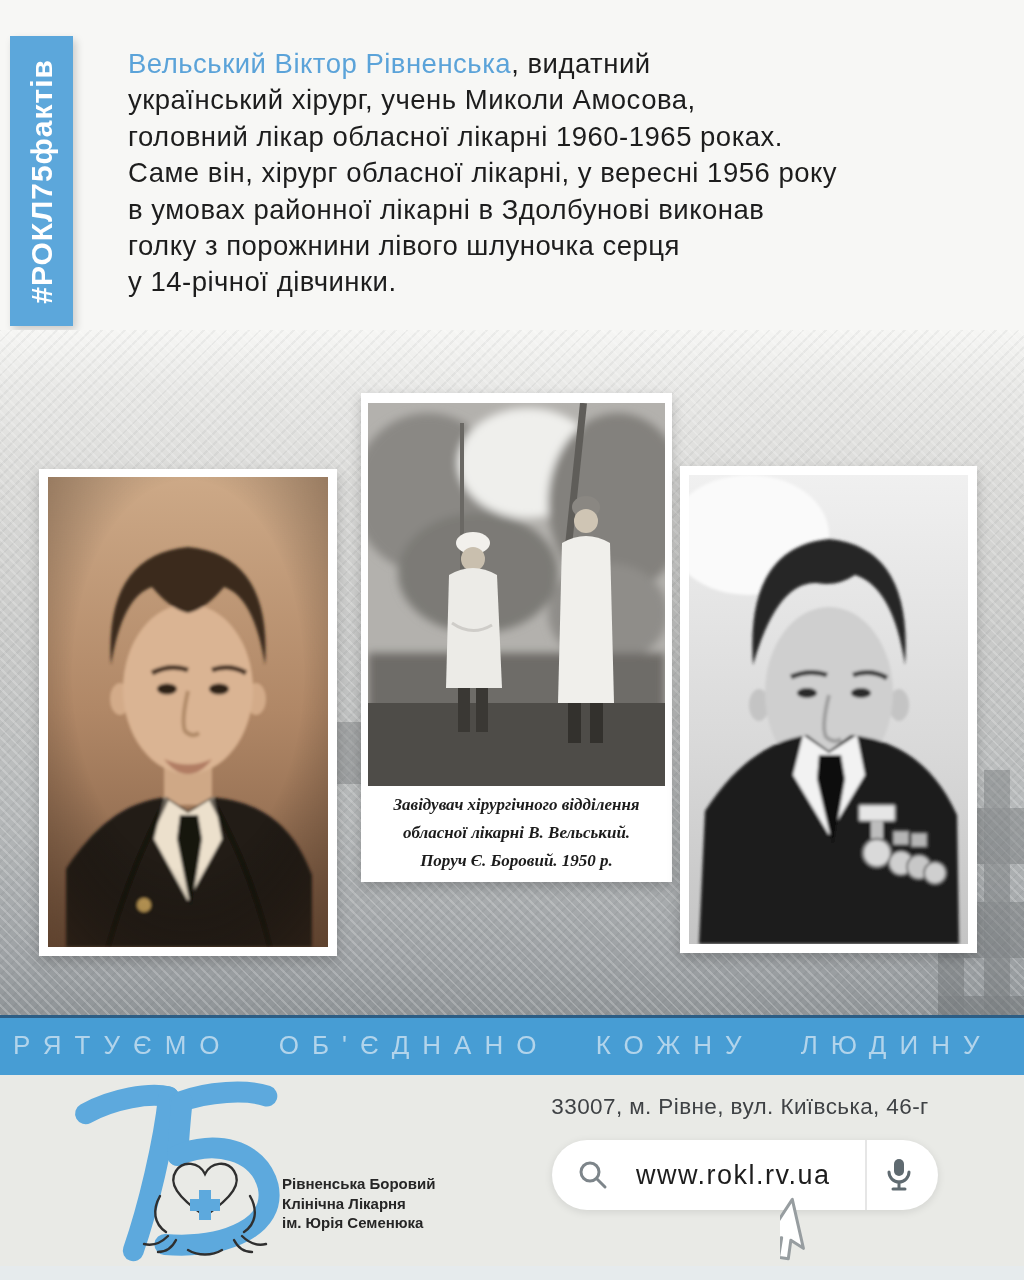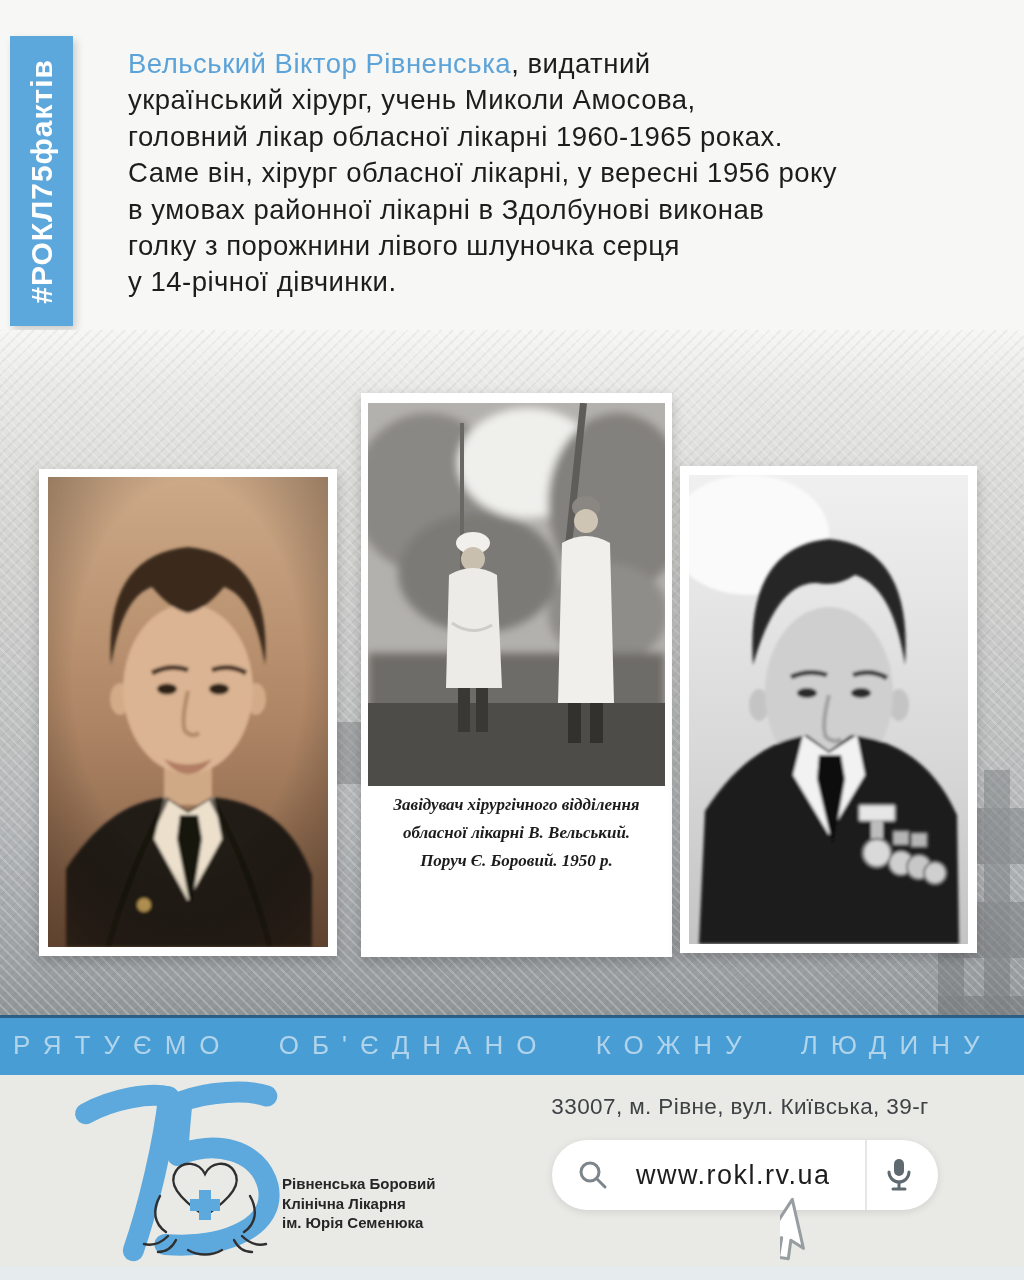--- a/index.html
+++ b/index.html
@@ -64,21 +64,21 @@
     border-radius:2px;
   }
   .columns-right{
     position:absolute;left:952px;top:845px;width:72px;height:171px;
     background:repeating-linear-gradient(90deg,#61666a 0 16px,#aaafb2 16px 36px);
   }
   
   .card{position:absolute;background:#ffffff;box-shadow:0 5px 12px rgba(0,0,0,.22);z-index:2;}
   .card-left{left:39px;top:469px;width:298px;height:487px;padding:0;}
   .card-left svg{position:absolute;left:9px;top:8px;}
-  .card-mid{left:361px;top:393px;width:311px;height:564px;}
+  .card-mid{left:361px;top:393px;width:311px;height:489px;}
   .card-mid svg.photo{position:absolute;left:7px;top:10px;}
   .card-right{left:680px;top:466px;width:297px;height:487px;}
   .card-right svg{position:absolute;left:9px;top:9px;}
   .caption{
     position:absolute;left:8px;top:398px;width:295px;text-align:center;
     font-family:"Liberation Serif","DejaVu Serif",serif;font-style:italic;font-weight:600;
     font-size:17px;line-height:28px;color:#1c1c1c;
   }
   
   .banner{
@@ -301,21 +301,21 @@
     </g>
     <path d="M151,112 h12 v9 h9 v12 h-9 v9 h-12 v-9 h-9 v-12 h9 Z" fill="#5da9dd"></path>
   </svg>
 
   <div class="hospital-name">
     <div>Рівненська Боровий</div>
     <div>Клінічна Лікарня</div>
     <div>ім. Юрія Семенюка</div>
   </div>
 
-  <div class="address">33007, м. Рівне, вул. Київська, 39-г</div>
+  <div class="address">33007, м. Рівне, вул. Київська, 46-г</div>
 
   <div class="search-pill">
     <svg class="search-icon" width="34" height="34" viewBox="0 0 34 34">
       <circle cx="14" cy="14" r="9" fill="none" stroke="#7d858a" stroke-width="3"></circle>
       <line x1="21" y1="21" x2="29" y2="29" stroke="#7d858a" stroke-width="3" stroke-linecap="round"></line>
     </svg>
     <div class="search-url">www.rokl.rv.ua</div>
     <div class="pill-divider"></div>
     <svg class="mic-icon" width="34" height="38" viewBox="0 0 34 38">
       <rect x="12" y="2" width="10" height="17" rx="5" fill="#5f6a70"></rect>

